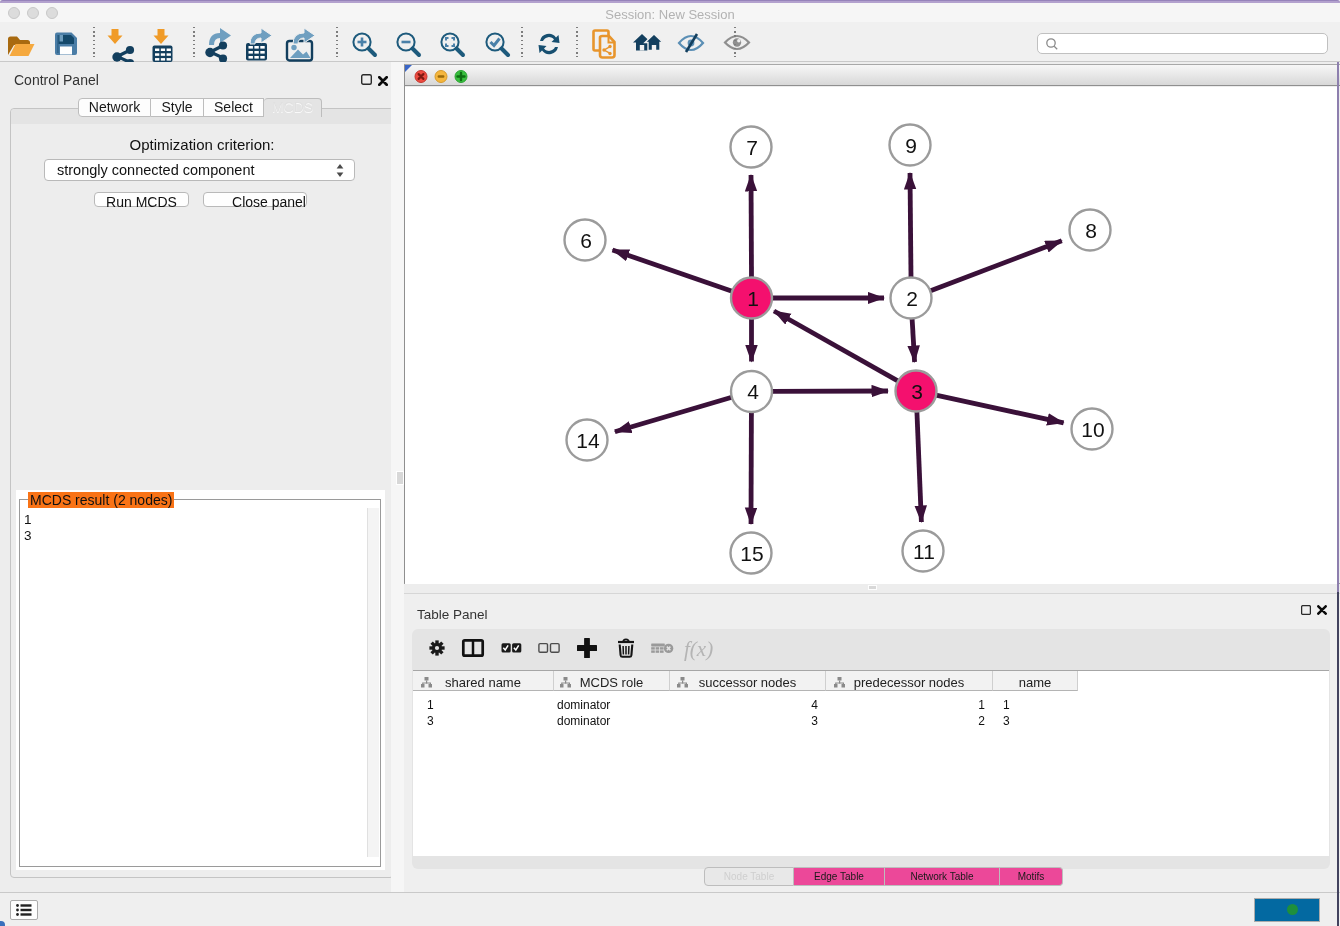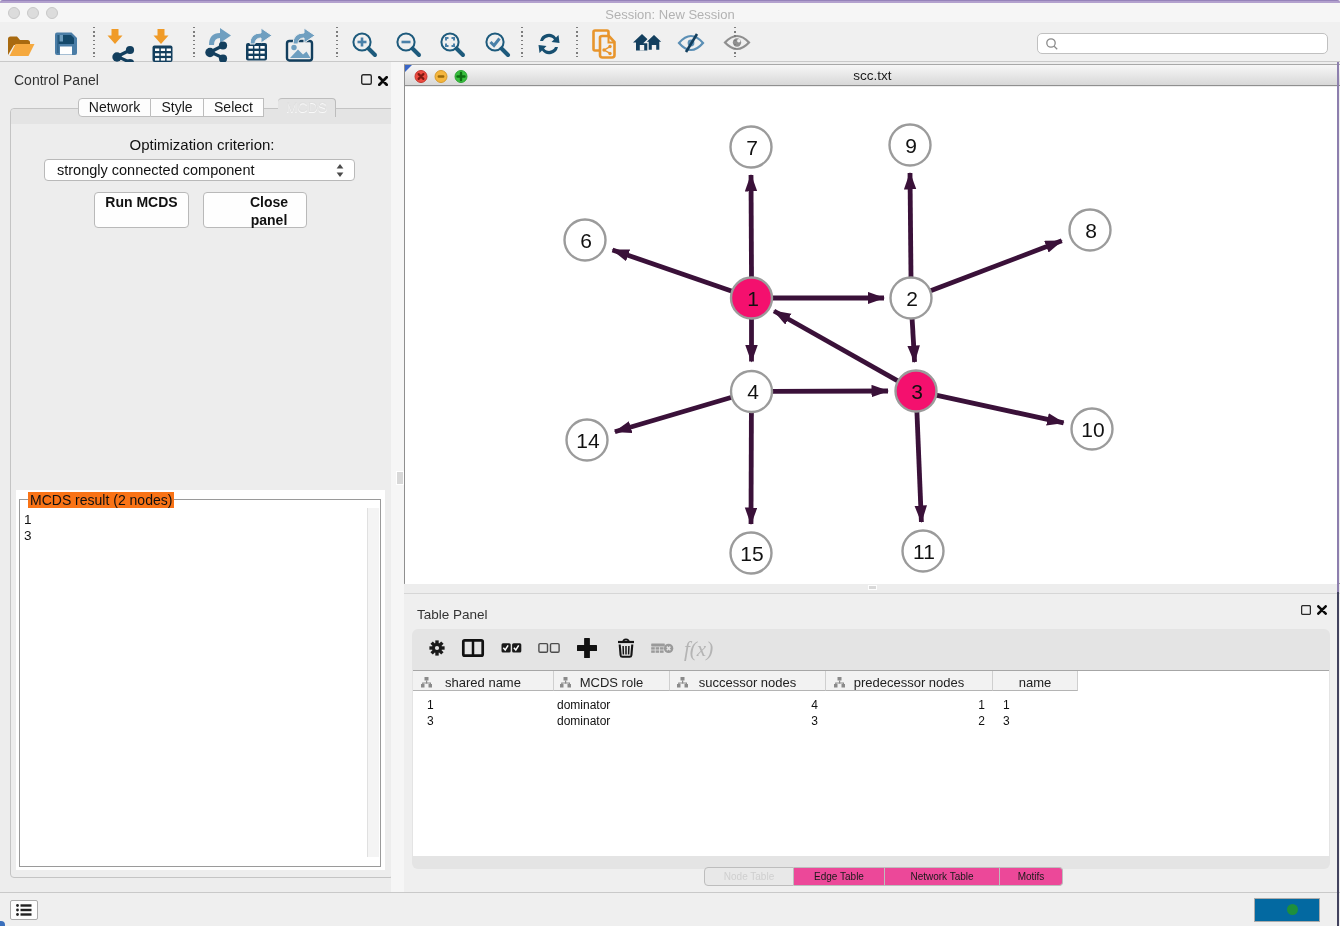--- a/index.html
+++ b/index.html
@@ -18,26 +18,26 @@
 .tsep { position:absolute; top:5px; height:30px; width:1.5px; background:repeating-linear-gradient(180deg,#7d7d7d 0 1.5px,rgba(0,0,0,0) 1.5px 4.2px); }
 #searchbox { left:1037px; top:11px; width:291px; height:21px; background:#fff; border:1px solid #c0c0c0; border-radius:5px; }
 
 
 #cpheader { left:14px; top:72px; font-size:14px; color:#333; }
 .winbtn { position:absolute; font-size:12px; color:#111; }
 .tabs { position:absolute; display:flex; font-size:14px; }
 .tab { border:1px solid #bdbdbd; background:#fdfdfd; color:#1a1a1a; height:19px; line-height:17px; border-left:none; text-align:center; }
 .tab.first { border-radius:4px 0 0 4px; }
 .tab.first { border-left:1px solid #bdbdbd; }
-.tab.sel { background:#e4e4e4; color:#e0e0e0; text-shadow:0 1px 0 #fafafa; border-radius:4px 4px 0 0; border-bottom:none;margin-left:14px; }
+.tab.sel { background:#e4e4e4; color:#e0e0e0; text-shadow:0 1px 0 #fafafa; border-radius:4px 4px 0 0; border-bottom:none; }
 #cpanel { left:10px; top:108px; width:384px; height:770px; background:#ededed; border:1px solid #c4c4c4; border-radius:4px; }
 #cpanel .tabband { position:absolute; left:0; top:0; width:100%; height:15px; background:#e4e4e4; border-radius:4px 4px 0 0; }
 #optlabel { left:0px; top:136px; width:404px; text-align:center; font-size:15px; color:#111; }
 #combo { left:44px; top:159px; width:311px; height:22px; background:#fff; border:1px solid #b9b9b9; border-radius:4px; font-size:14.5px; color:#111; line-height:20px; padding-left:12px; }
-.btn { position:absolute; background:#fefefe; border:1px solid #b9b9b9; border-radius:4px; font-size:14px; color:#111; text-align:center; height:36px; line-height:18px;font-weight:bold; }
+.btn { position:absolute; background:#fefefe; border:1px solid #b9b9b9; border-radius:4px; font-size:14px; color:#111; text-align:center; height:15px; line-height:18px; }
 #fswrap { left:16px; top:490px; width:369px; height:380px; background:#fff; }
 #fieldset { position:absolute; left:3px; top:9px; width:362px; height:368px; border:1px solid #9a9a9a; }
 #fslegend { position:absolute; left:8px; top:-8px; background:#f97316; font-size:14px; color:#111; padding:0 2px; }
 #fsitems { position:absolute; left:4px; top:12px; font-size:13.5px; color:#111; line-height:16px; }
 #fsscroll { position:absolute; right:1px; top:8px; width:12px; height:349px; background:#f4f4f4; border-left:1px solid #e0e0e0; }
 
 
 #vdivider { left:391px; top:62px; width:13px; height:830px; background:#f6f6f6; }
 #vhandle { left:396px; top:471px; width:8px; height:14px; background:#d8d8d8; border:1px solid #fff; }
 
@@ -275,21 +275,20 @@
   <div id="netwin" class="abs">
     <div id="nettitle">
       <svg width="70" height="21" viewBox="0 0 70 21" style="position:absolute;left:6px;top:1px;">
         <circle cx="10" cy="10.5" r="6" fill="#ee4b40" stroke="#c3362e" stroke-width="1"></circle>
         <path d="M7.6,8.1 L12.4,12.9 M12.4,8.1 L7.6,12.9" stroke="#801811" stroke-width="2.2" stroke-linecap="round"></path>
         <circle cx="30" cy="10.5" r="6" fill="#f5b63d" stroke="#d79b2b" stroke-width="1"></circle>
         <rect x="26.6" y="9.3" width="6.8" height="2.4" rx="1" fill="#9a6a0a"></rect>
         <circle cx="50" cy="10.5" r="6" fill="#38bf3e" stroke="#2aa231" stroke-width="1"></circle>
         <path d="M50,7 L50,14 M46.5,10.5 L53.5,10.5" stroke="#0d6e12" stroke-width="2.4" stroke-linecap="round"></path>
       </svg>
-      <div id="nettitletext">scc.txt</div>
       <svg width="7" height="7" style="position:absolute;left:0;top:0;">
           <path d="M0,0 L7,0 L0,7 Z" fill="#3a66c8"></path>
         </svg>
     </div>
     <div id="netcanvas">
       <svg id="graph" width="934" height="497" viewBox="0 0 934 497">
         <defs>
           <marker id="arr" markerUnits="userSpaceOnUse" markerWidth="28" markerHeight="18" refX="16.5" refY="6.25" orient="auto">
             <path d="M0,0 L17.5,6.25 L0,12.5 Z" fill="#3a1139"></path>
           </marker>

